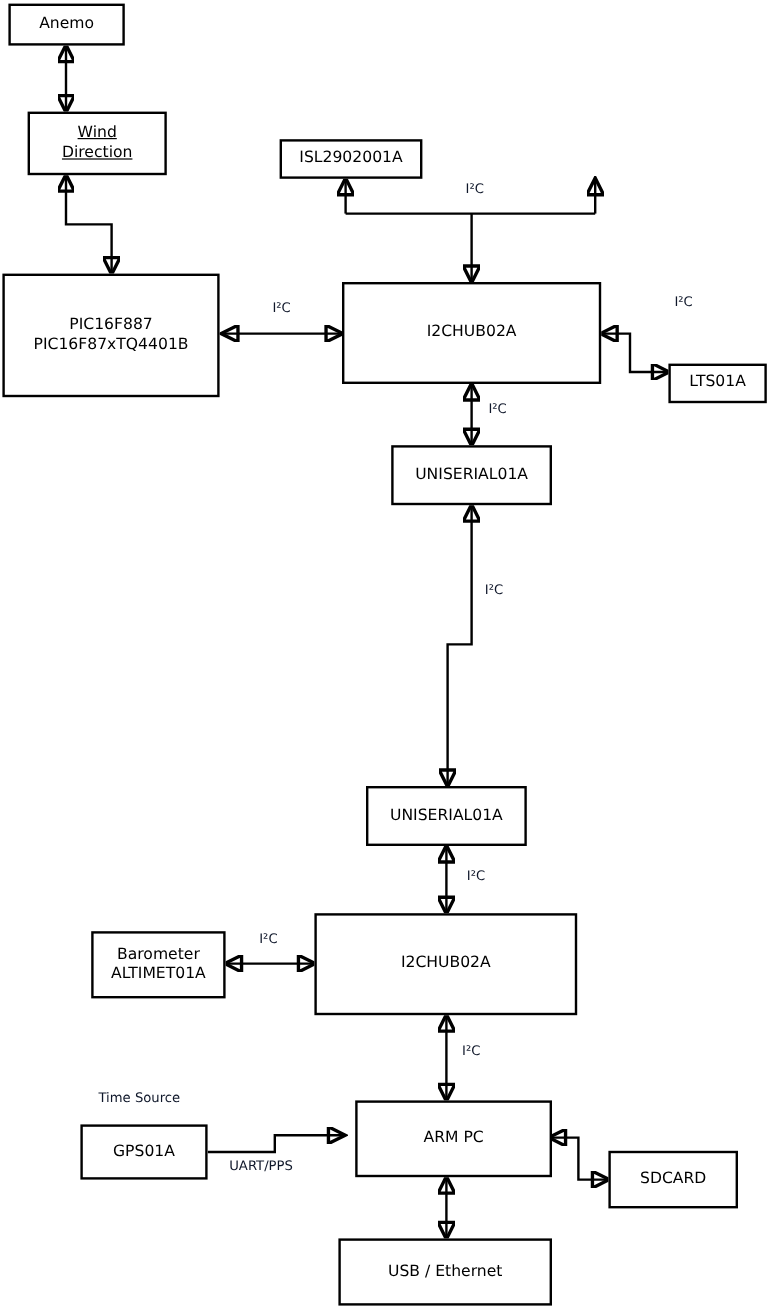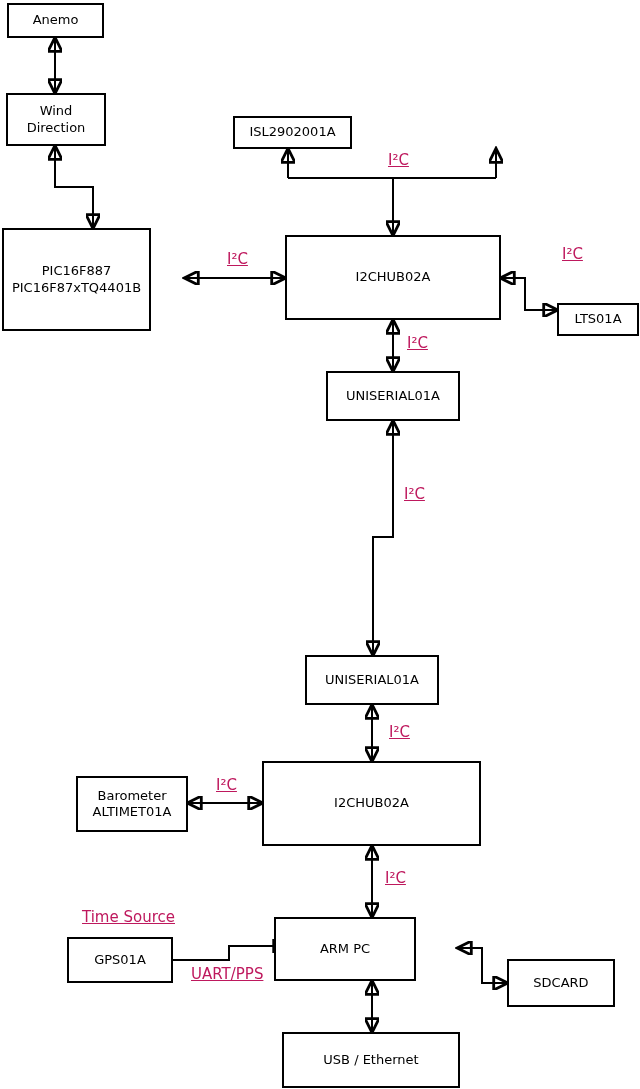--- a/index.html
+++ b/index.html
@@ -32,24 +32,23 @@
     align-items: center;
     justify-content: center;
     text-align: center;
     font-size: 13px;
     color: #000000;
     line-height: 1.25;
   }
   .box span { display: block; white-space: nowrap; }
   .lbl {
     position: absolute;
-    font-size: 15px;
-    color: #be185d;
+    font-size: 11px;
+    color: #0f172a;
     white-space: nowrap;
-    text-decoration: underline;
   }
 </style>
 </head>
 <body>
 
 <div id="stage">
 
   <svg id="wires" viewBox="0 0 640 1089" xmlns="http://www.w3.org/2000/svg">
     <defs>
       <marker id="arr" viewBox="0 0 10 10" refX="9.5" refY="5" markerWidth="18" markerHeight="14" markerUnits="userSpaceOnUse" orient="auto-start-reverse">
@@ -71,26 +70,26 @@
     <path d="M 372 846 L 372 917" marker-start="url(#arr)" marker-end="url(#arr)"></path>
     <path d="M 173 960 L 229 960 L 229 946 L 287 946" marker-end="url(#arr)"></path>
     <path d="M 458 948 L 482 948 L 482 983 L 507 983" marker-start="url(#arr)" marker-end="url(#arr)"></path>
     <path d="M 372 981 L 372 1032" marker-start="url(#arr)" marker-end="url(#arr)"></path>
   </svg>
 
   <div class="box" style="left:7px; top:3px; width:97px; height:35px;">
     <span>Anemo</span>
   </div>
 
-  <div class="box" style="left:6px; top:93px; width:100px; height:53px;">
+  <div class="box" style="left:23px; top:93px; width:116px; height:53px;text-decoration:underline;">
     <span>Wind</span>
     <span>Direction</span>
   </div>
 
-  <div class="box" style="left:2px; top:228px; width:149px; height:103px;">
+  <div class="box" style="left:2px; top:228px; width:181px; height:103px;">
     <span>PIC16F887</span>
     <span>PIC16F87xTQ4401B</span>
   </div>
 
   <div class="box" style="left:233px; top:116px; width:119px; height:33px;">
     <span>ISL2902001A</span>
   </div>
 
 
   <div class="box" style="left:285px; top:235px; width:216px; height:85px;">
@@ -111,21 +110,21 @@
 
   <div class="box" style="left:76px; top:776px; width:112px; height:56px;text-align:right;">
     <span>Barometer</span>
     <span>ALTIMET01A</span>
   </div>
 
   <div class="box" style="left:262px; top:761px; width:219px; height:85px;">
     <span>I2CHUB02A</span>
   </div>
 
-  <div class="box" style="left:274px; top:917px; width:142px; height:64px;">
+  <div class="box" style="left:296px; top:917px; width:164px; height:64px;">
     <span>ARM PC</span>
   </div>
 
   <div class="box" style="left:67px; top:937px; width:106px; height:46px;">
     <span>GPS01A</span>
   </div>
 
   <div class="box" style="left:282px; top:1032px; width:178px; height:56px;">
     <span>USB / Ethernet</span>
   </div>

